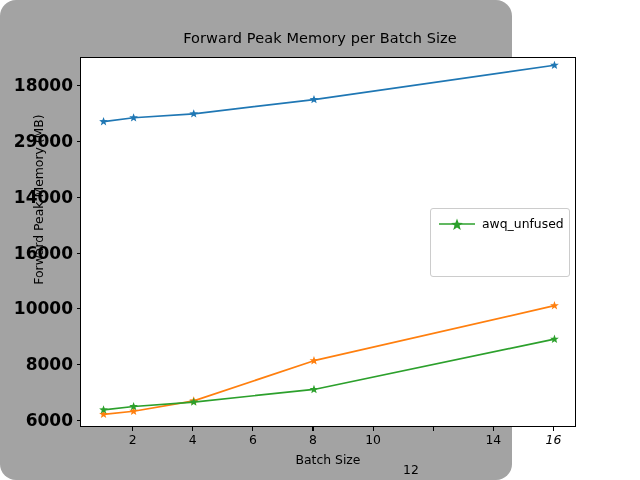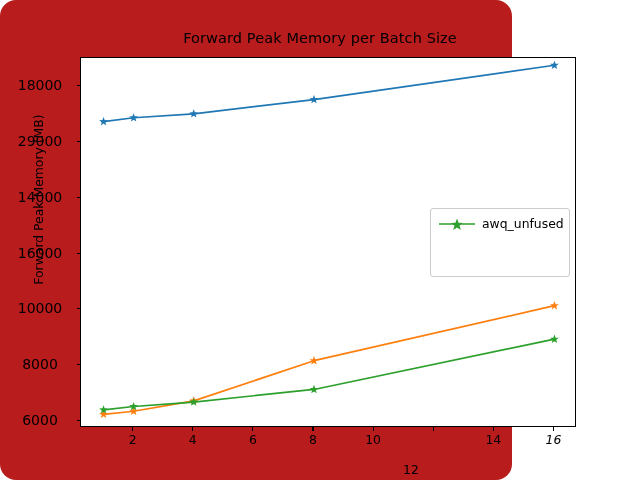--- a/index.html
+++ b/index.html
@@ -11,21 +11,21 @@
     width: 640px;
     height: 480px;
     font-family: "DejaVu Sans", sans-serif;
     color: #000000;
     overflow: hidden;
   }
   #figure {
     position: relative;
     width: 512px;
     height: 480px;
-    background: #b91c1c;
+    background: #a3a3a3;
     border-radius: 16px;
   }
   #chart-title {
     position: absolute;
     left: 0;
     top: 30px;
     width: 640px;
     text-align: center;
     font-size: 14.5px;
     color: #000000;
@@ -47,24 +47,25 @@
     left: 0;
     top: 0;
     width: 496px;
     height: 370px;
     display: block;
   }
   .ytick-label {
     position: absolute;
     right: 0;
     width: 66px;
-    text-align: center;
-    font-size: 14px;
+    text-align: right;
+    font-size: 17px;
     line-height: 12px;
     color: #000000;
+    font-weight: bold;
   }
   .ytick-mark {
     position: absolute;
     width: 3.5px;
     height: 1.05px;
     background: #000000;
   }
   .xtick-label {
     position: absolute;
     top: 433px;
@@ -139,20 +140,21 @@
 <body>
 
 <div id="figure">
 
   <div id="chart-title">Forward Peak Memory per Batch Size</div>
 
   <div id="y-axis"></div>
   <div id="x-axis"></div>
 
   <div id="ylabel">Forward Peak Memory (MB)</div>
+  <div id="xlabel">Batch Size</div>
 
   <div id="plot-area">
     <svg id="plot-svg" viewBox="0 0 496 370" preserveAspectRatio="none">
         <polyline points="22.55,63.67 52.61,59.76 112.73,55.85 232.97,41.61 473.45,7.26" fill="none" stroke="#1f77b4" stroke-width="1.7" stroke-linejoin="round" stroke-linecap="round"></polyline>
         <path d="M22.55 59.07 L23.68 62.10 L26.92 62.25 L24.38 64.26 L25.25 67.39 L22.55 65.60 L19.84 67.39 L20.71 64.26 L18.17 62.25 L21.41 62.10 Z" fill="#1f77b4"></path>
         <path d="M52.61 55.16 L53.74 58.20 L56.98 58.34 L54.44 60.36 L55.31 63.48 L52.61 61.69 L49.90 63.48 L50.77 60.36 L48.23 58.34 L51.47 58.20 Z" fill="#1f77b4"></path>
         <path d="M112.73 51.25 L113.86 54.29 L117.10 54.43 L114.56 56.45 L115.43 59.57 L112.73 57.78 L110.02 59.57 L110.89 56.45 L108.35 54.43 L111.59 54.29 Z" fill="#1f77b4"></path>
         <path d="M232.97 37.01 L234.11 40.04 L237.34 40.19 L234.81 42.20 L235.67 45.33 L232.97 43.54 L230.27 45.33 L231.13 42.20 L228.59 40.19 L231.83 40.04 Z" fill="#1f77b4"></path>
         <path d="M473.45 2.66 L474.59 5.70 L477.83 5.84 L475.29 7.86 L476.16 10.98 L473.45 9.19 L470.75 10.98 L471.62 7.86 L469.08 5.84 L472.32 5.70 Z" fill="#1f77b4"></path>
         <polyline points="22.55,356.32 52.61,353.25 112.73,342.91 232.97,302.70 473.45,247.69" fill="none" stroke="#ff7f0e" stroke-width="1.7" stroke-linejoin="round" stroke-linecap="round"></polyline>

